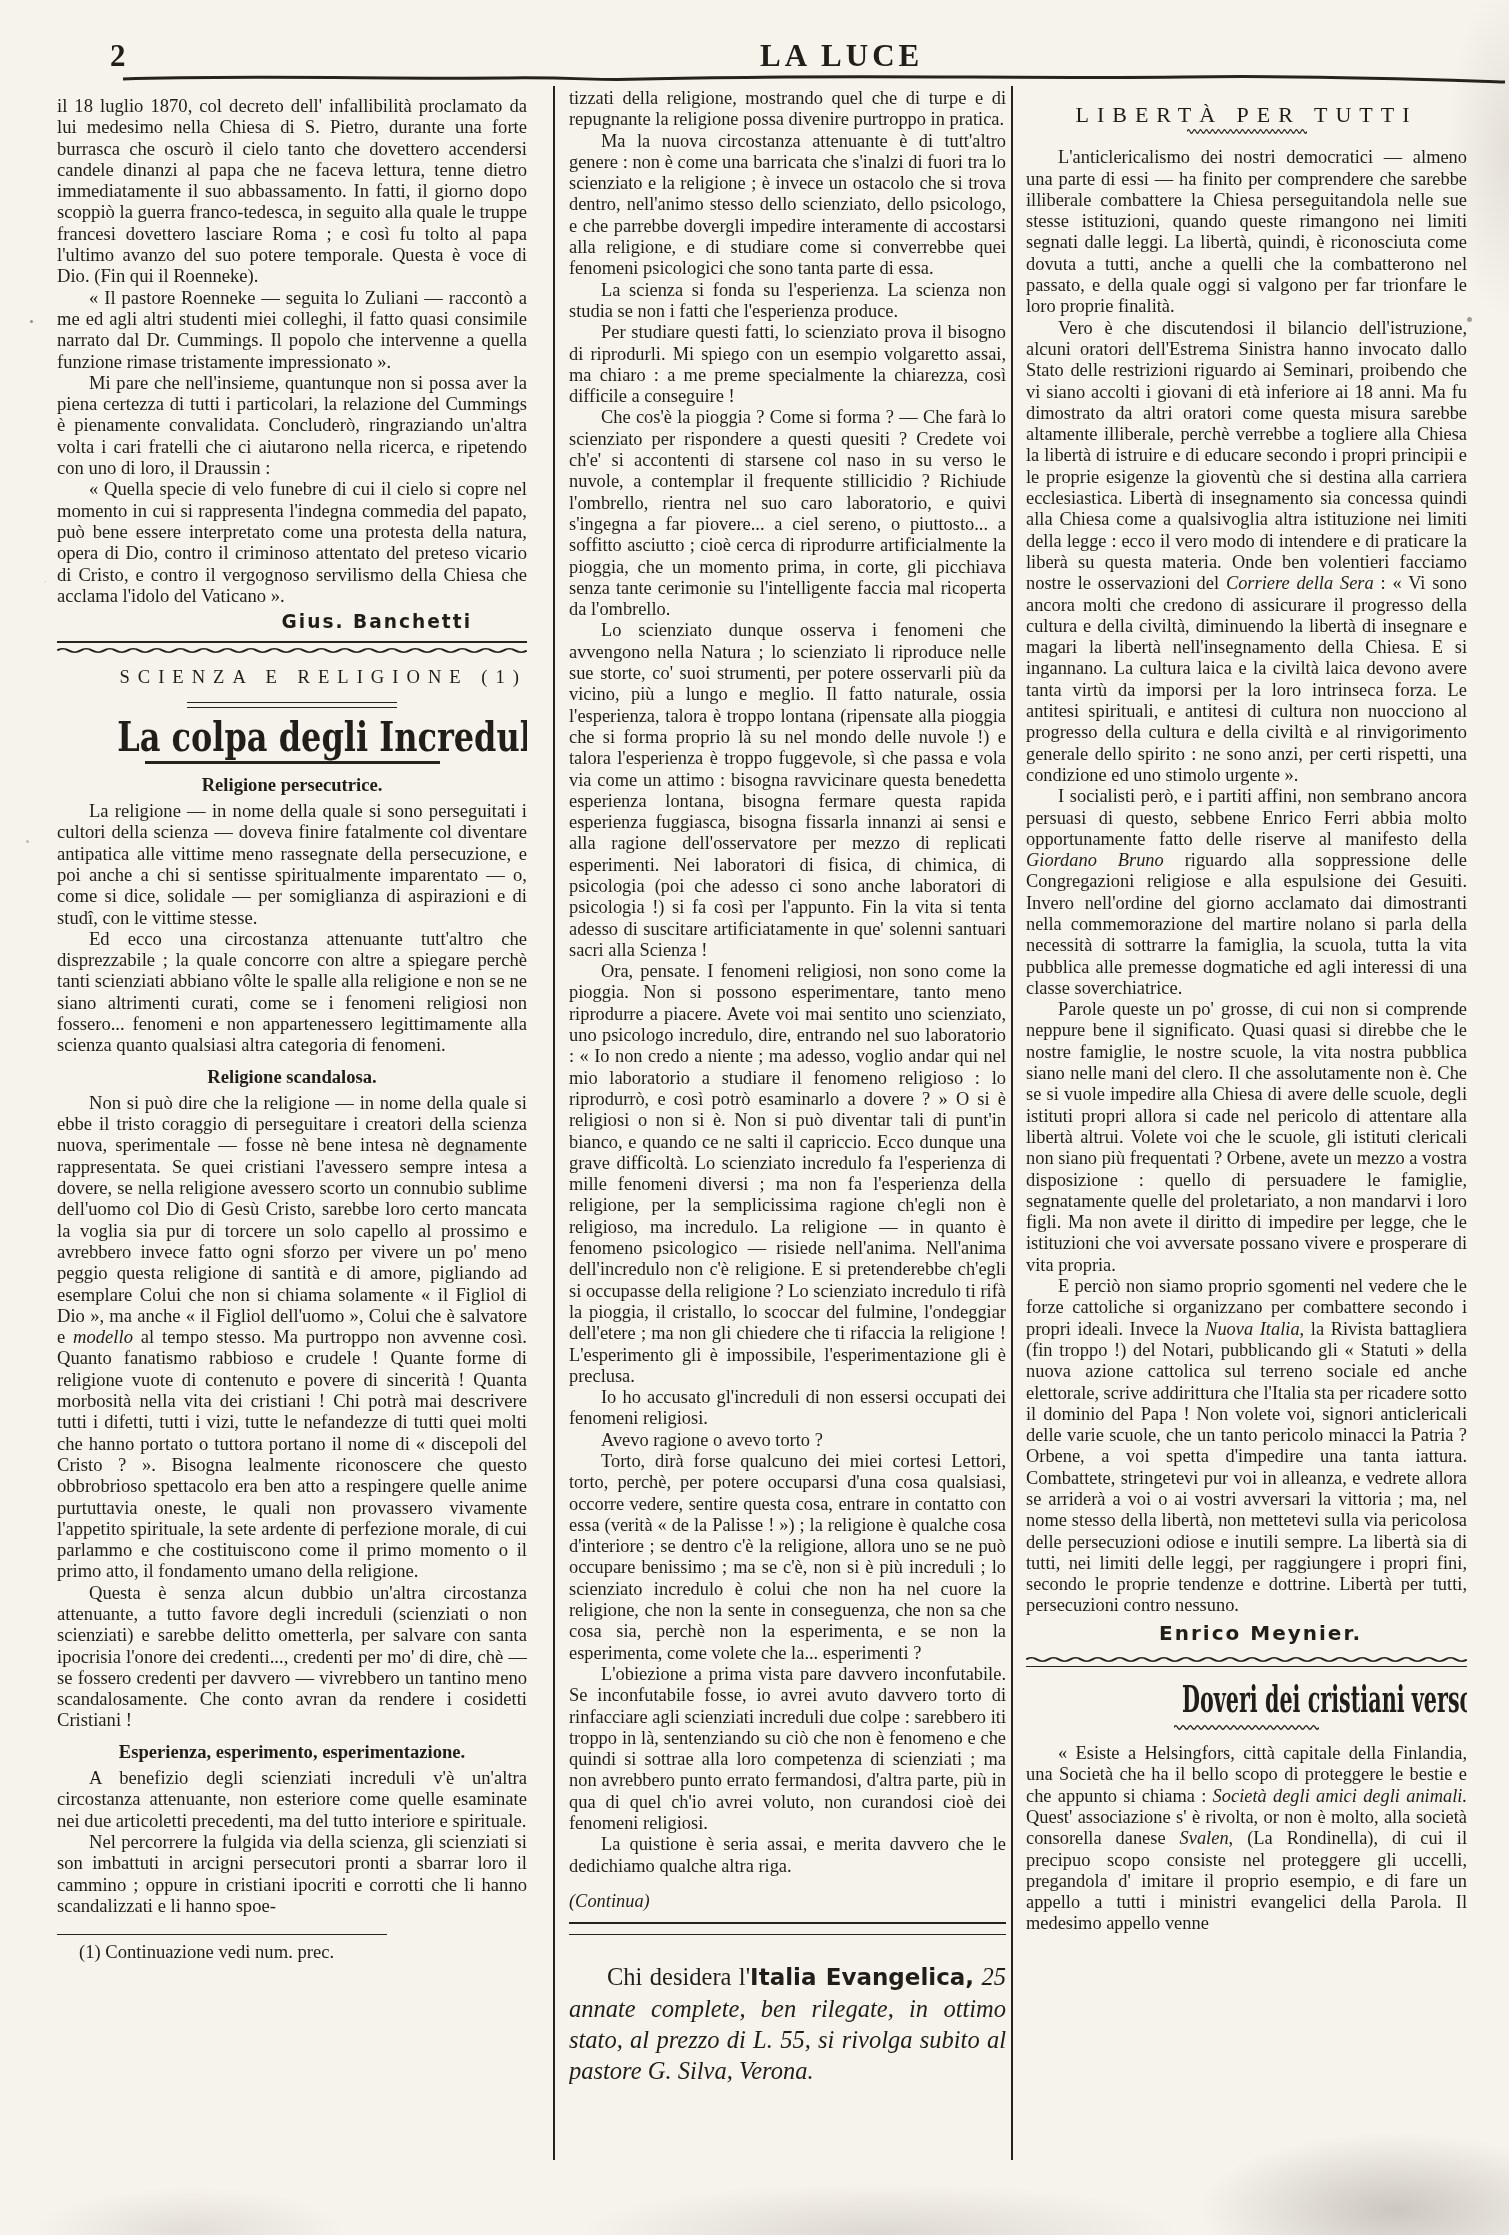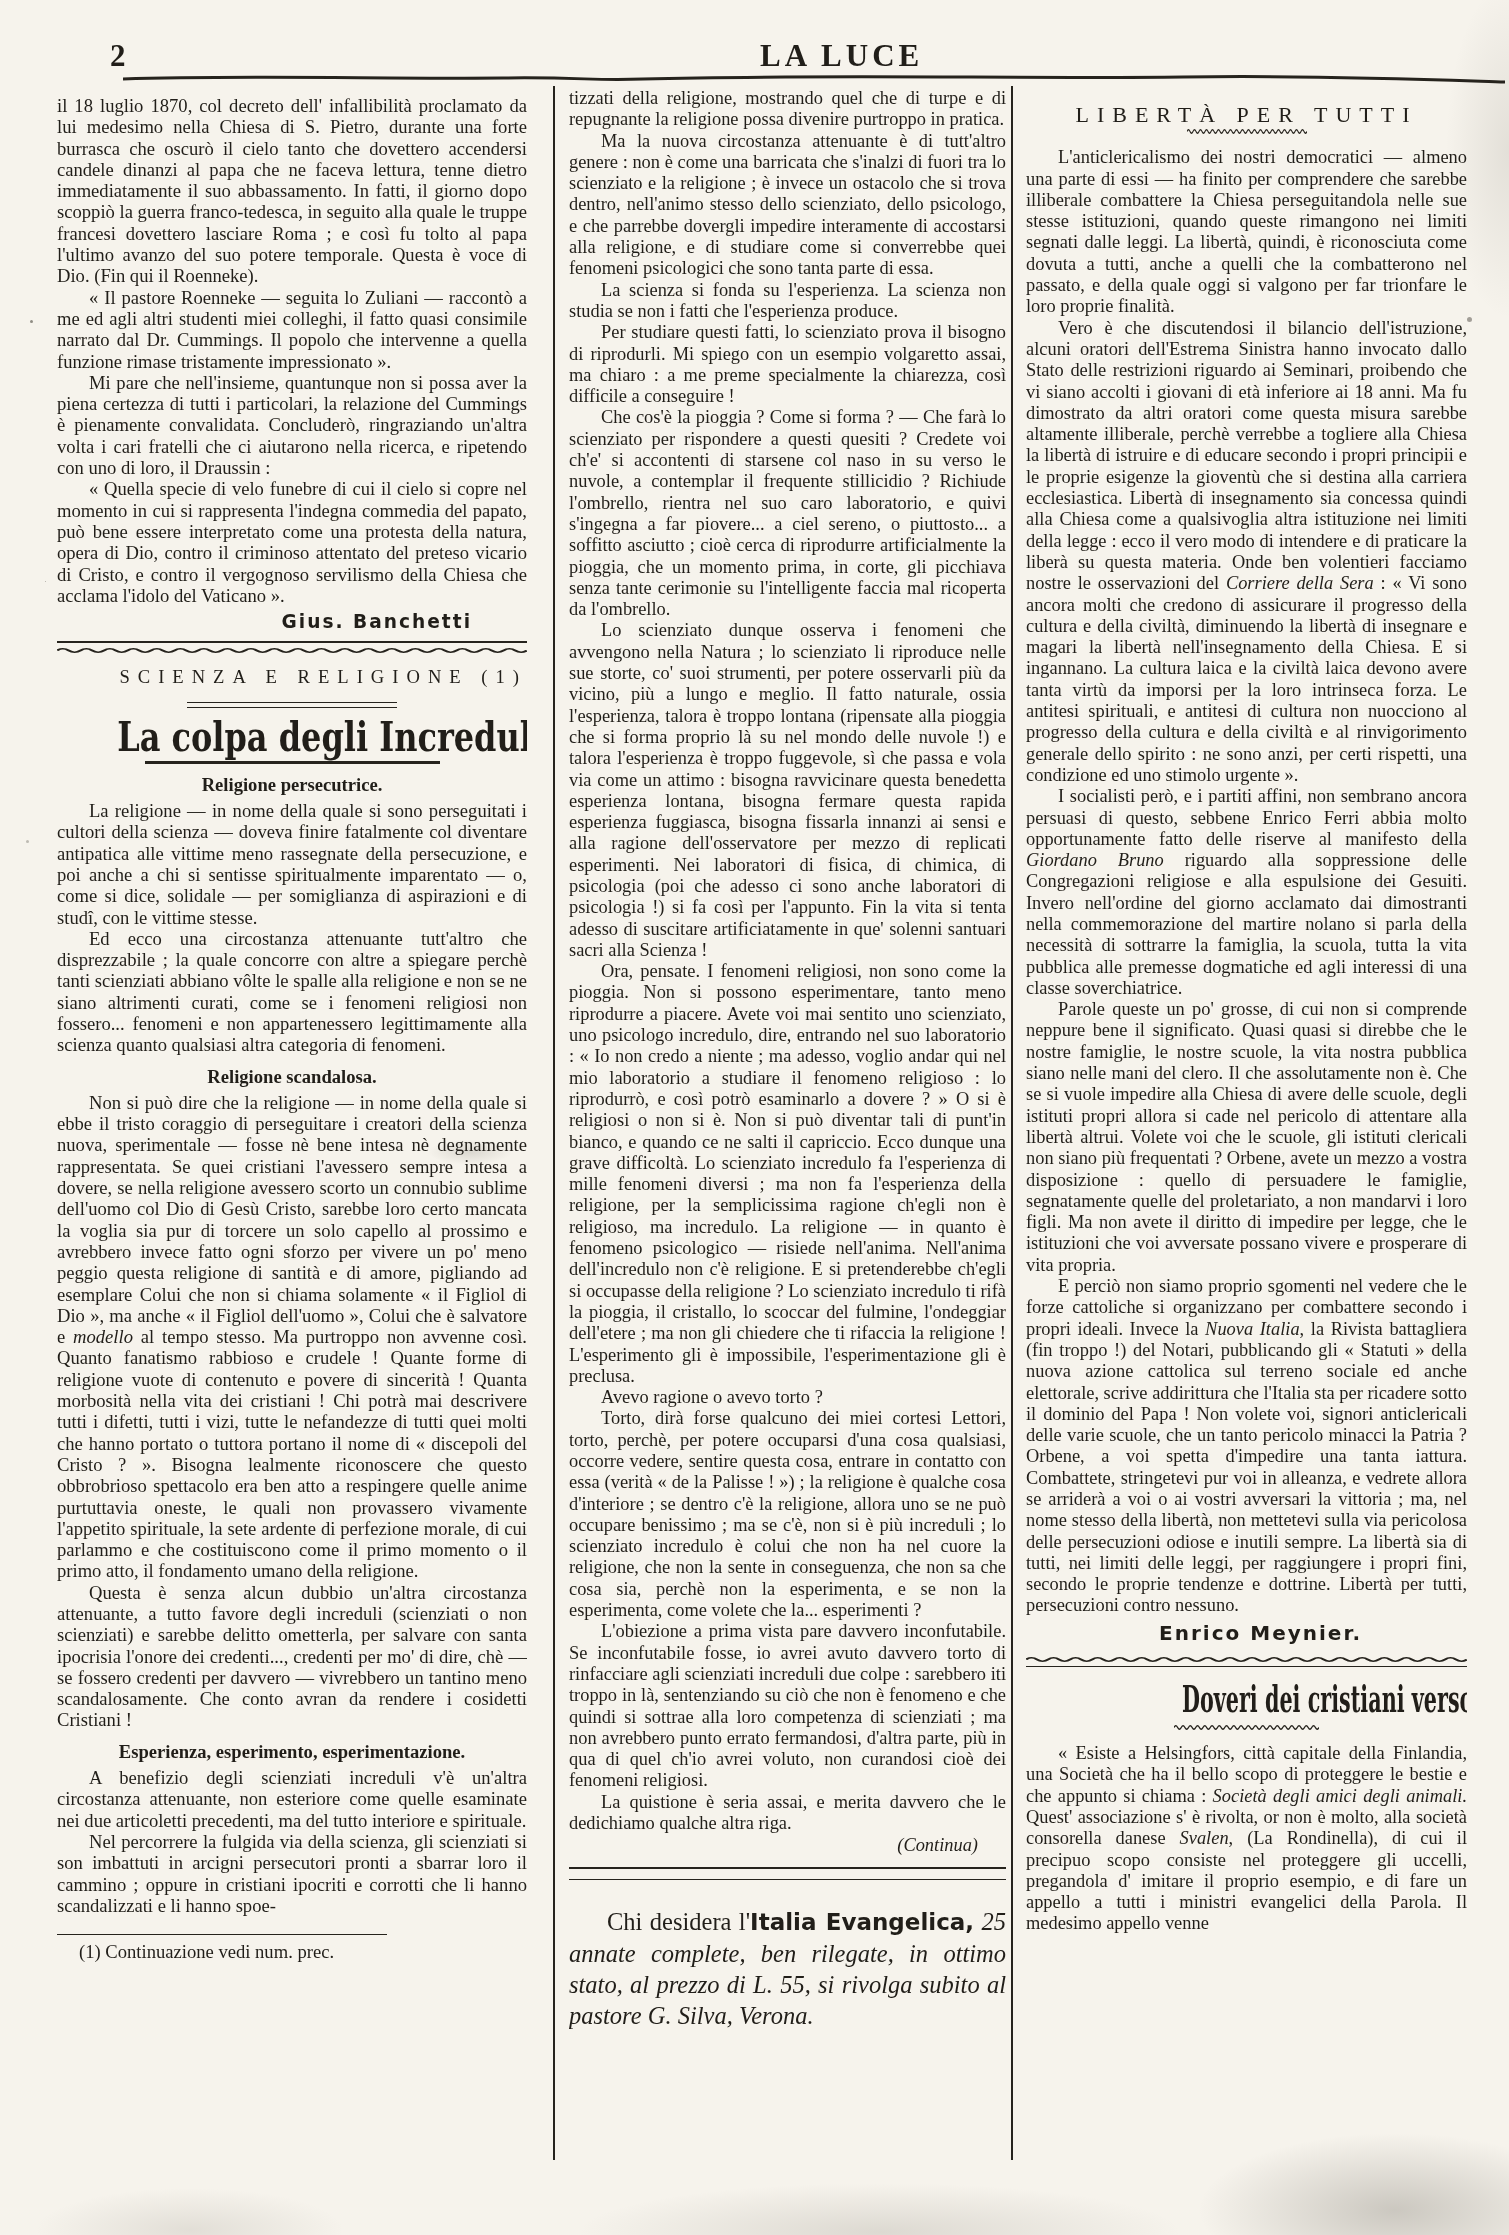--- a/index.html
+++ b/index.html
@@ -46,21 +46,21 @@
 
   .sechead{text-align:right;font-size:22px;letter-spacing:8px;margin:12px 0 14px;white-space:nowrap;}
   .rule-short{width:210px;height:4px;border-top:1.4px solid #26231d;border-bottom:1.4px solid #26231d;margin:1px auto 6px;}
   .headline1{text-align:center;margin:4px 0 0;}
   .headline1 .hl-inner{display:inline-block;font-family:"DejaVu Serif",serif;font-weight:bold;
       font-size:41px;line-height:46px;white-space:nowrap;transform:scaleX(.78);transform-origin:center;}
   .underline1{width:295px;border-top:3px solid #26231d;margin:1px auto 9px;}
   .sub{text-align:center;font-weight:bold;font-size:20px;margin:10px 0 5px;text-indent:0;}
   .fnrule{width:330px;border-top:1.8px solid #26231d;margin:18px 0 6px;}
   .fn{font-size:17px;text-indent:22px;}
-  .continua{text-align:right;font-style:italic;padding-right:28px;margin:1px 0 10px;}
+  .continua{font-style:italic;padding-right:28px;margin:14px 0 10px;}
   .ad{font-size:24.5px;line-height:31px;text-indent:38px;margin-top:26px;}
   .ad i{font-style:italic;}
   .ad b{font-family:"DejaVu Sans",sans-serif;font-weight:bold;font-style:normal;font-size:23px;}
 
   .title-caps{text-align:center;font-size:22px;letter-spacing:8px;margin:16px 0 0;white-space:nowrap;}
   .wavy-short{width:120px;margin:3px auto 12px;}
   .wavy-short2{width:145px;margin:3px auto 12px;}
   .headline2{text-align:center;margin:8px 0 0;}
   .headline2 .hl-inner{display:inline-block;font-family:"DejaVu Serif",serif;font-weight:bold;
       font-size:37px;line-height:44px;white-space:nowrap;transform:scaleX(.56);transform-origin:center;}
@@ -112,20 +112,21 @@
       <div class="blk fn">(1) Continuazione vedi num. prec.</div>
     </div>
   <div class="col col2">
       <div class="blk p0">tizzati della religione, mostrando quel che di turpe e di repugnante la religione possa divenire purtroppo in pratica.</div>
       <div class="blk p">Ma la nuova circostanza attenuante è di tutt'altro genere : non è come una barricata che s'inalzi di fuori tra lo scienziato e la religione ; è invece un ostacolo che si trova dentro, nell'animo stesso dello scienziato, dello psicologo, e che parrebbe dovergli impedire interamente di accostarsi alla religione, e di studiare come si converrebbe quei fenomeni psicologici che sono tanta parte di essa.</div>
       <div class="blk p">La scienza si fonda su l'esperienza. La scienza non studia se non i fatti che l'esperienza produce.</div>
       <div class="blk p">Per studiare questi fatti, lo scienziato prova il bisogno di riprodurli. Mi spiego con un esempio volgaretto assai, ma chiaro : a me preme specialmente la chiarezza, così difficile a conseguire !</div>
       <div class="blk p">Che cos'è la pioggia ? Come si forma ? — Che farà lo scienziato per rispondere a questi quesiti ? Credete voi ch'e' si accontenti di starsene col naso in su verso le nuvole, a contemplar il frequente stillicidio ? Richiude l'ombrello, rientra nel suo caro laboratorio, e quivi s'ingegna a far piovere... a ciel sereno, o piuttosto... a soffitto asciutto ; cioè cerca di riprodurre artificialmente la pioggia, che un momento prima, in corte, gli picchiava senza tante cerimonie su l'intelligente faccia mal ricoperta da l'ombrello.</div>
       <div class="blk p">Lo scienziato dunque osserva i fenomeni che avvengono nella Natura ; lo scienziato li riproduce nelle sue storte, co' suoi strumenti, per potere osservarli più da vicino, più a lungo e meglio. Il fatto naturale, ossia l'esperienza, talora è troppo lontana (ripensate alla pioggia che si forma proprio là su nel mondo delle nuvole !) e talora l'esperienza è troppo fuggevole, sì che passa e vola via come un attimo : bisogna ravvicinare questa benedetta esperienza lontana, bisogna fermare questa rapida esperienza fuggiasca, bisogna fissarla innanzi ai sensi e alla ragione dell'osservatore per mezzo di replicati esperimenti. Nei laboratori di fisica, di chimica, di psicologia (poi che adesso ci sono anche laboratori di psicologia !) si fa così per l'appunto. Fin la vita si tenta adesso di suscitare artificiatamente in que' solenni santuari sacri alla Scienza !</div>
       <div class="blk p">Ora, pensate. I fenomeni religiosi, non sono come la pioggia. Non si possono esperimentare, tanto meno riprodurre a piacere. Avete voi mai sentito uno scienziato, uno psicologo incredulo, dire, entrando nel suo laboratorio : « Io non credo a niente ; ma adesso, voglio andar qui nel mio laboratorio a studiare il fenomeno religioso : lo riprodurrò, e così potrò esaminarlo a dovere ? » O si è religiosi o non si è. Non si può diventar tali di punt'in bianco, e quando ce ne salti il capriccio. Ecco dunque una grave difficoltà. Lo scienziato incredulo fa l'esperienza di mille fenomeni diversi ; ma non fa l'esperienza della religione, per la semplicissima ragione ch'egli non è religioso, ma incredulo. La religione — in quanto è fenomeno psicologico — risiede nell'anima. Nell'anima dell'incredulo non c'è religione. E si pretenderebbe ch'egli si occupasse della religione ? Lo scienziato incredulo ti rifà la pioggia, il cristallo, lo scoccar del fulmine, l'ondeggiar dell'etere ; ma non gli chiedere che ti rifaccia la religione ! L'esperimento gli è impossibile, l'esperimentazione gli è preclusa.</div>
+      <div class="blk p">Io ho accusato gl'increduli di non essersi occupati dei fenomeni religiosi.</div>
       <div class="blk p">Avevo ragione o avevo torto ?</div>
       <div class="blk p">Torto, dirà forse qualcuno dei miei cortesi Lettori, torto, perchè, per potere occuparsi d'una cosa qualsiasi, occorre vedere, sentire questa cosa, entrare in contatto con essa (verità « de la Palisse ! ») ; la religione è qualche cosa d'interiore ; se dentro c'è la religione, allora uno se ne può occupare benissimo ; ma se c'è, non si è più increduli ; lo scienziato incredulo è colui che non ha nel cuore la religione, che non la sente in conseguenza, che non sa che cosa sia, perchè non la esperimenta, e se non la esperimenta, come volete che la... esperimenti ?</div>
       <div class="blk p">L'obiezione a prima vista pare davvero inconfutabile. Se inconfutabile fosse, io avrei avuto davvero torto di rinfacciare agli scienziati increduli due colpe : sarebbero iti troppo in là, sentenziando su ciò che non è fenomeno e che quindi si sottrae alla loro competenza di scienziati ; ma non avrebbero punto errato fermandosi, d'altra parte, più in qua di quel ch'io avrei voluto, non curandosi cioè dei fenomeni religiosi.</div>
       <div class="blk p">La quistione è seria assai, e merita davvero che le dedichiamo qualche altra riga.</div>
       <div class="blk continua">(Continua)</div>
       <div class="blk sep-dd"></div>
       <div class="blk ad">Chi desidera l'<b>Italia Evangelica,</b> <i>25 annate complete, ben rilegate, in ottimo stato, al prezzo di L. 55, si rivolga subito al pastore G. Silva, Verona.</i></div>
     </div>
   <div class="col col3">
       <div class="blk title-caps">LIBERTÀ PER TUTTI</div>

